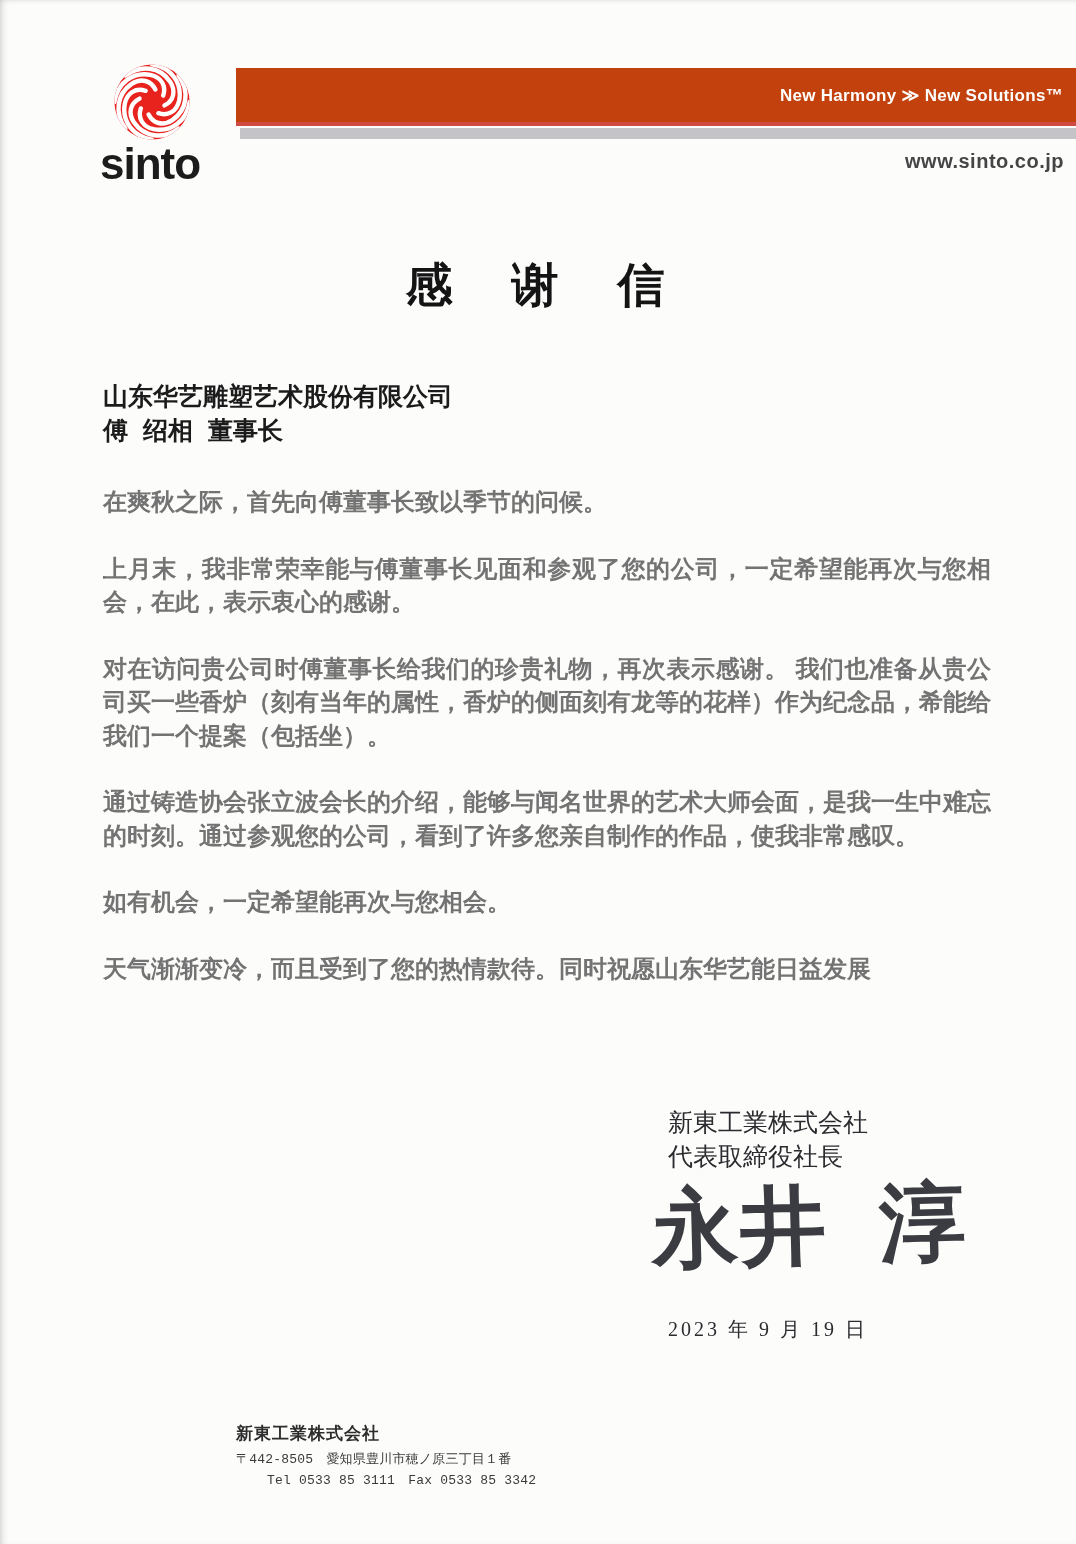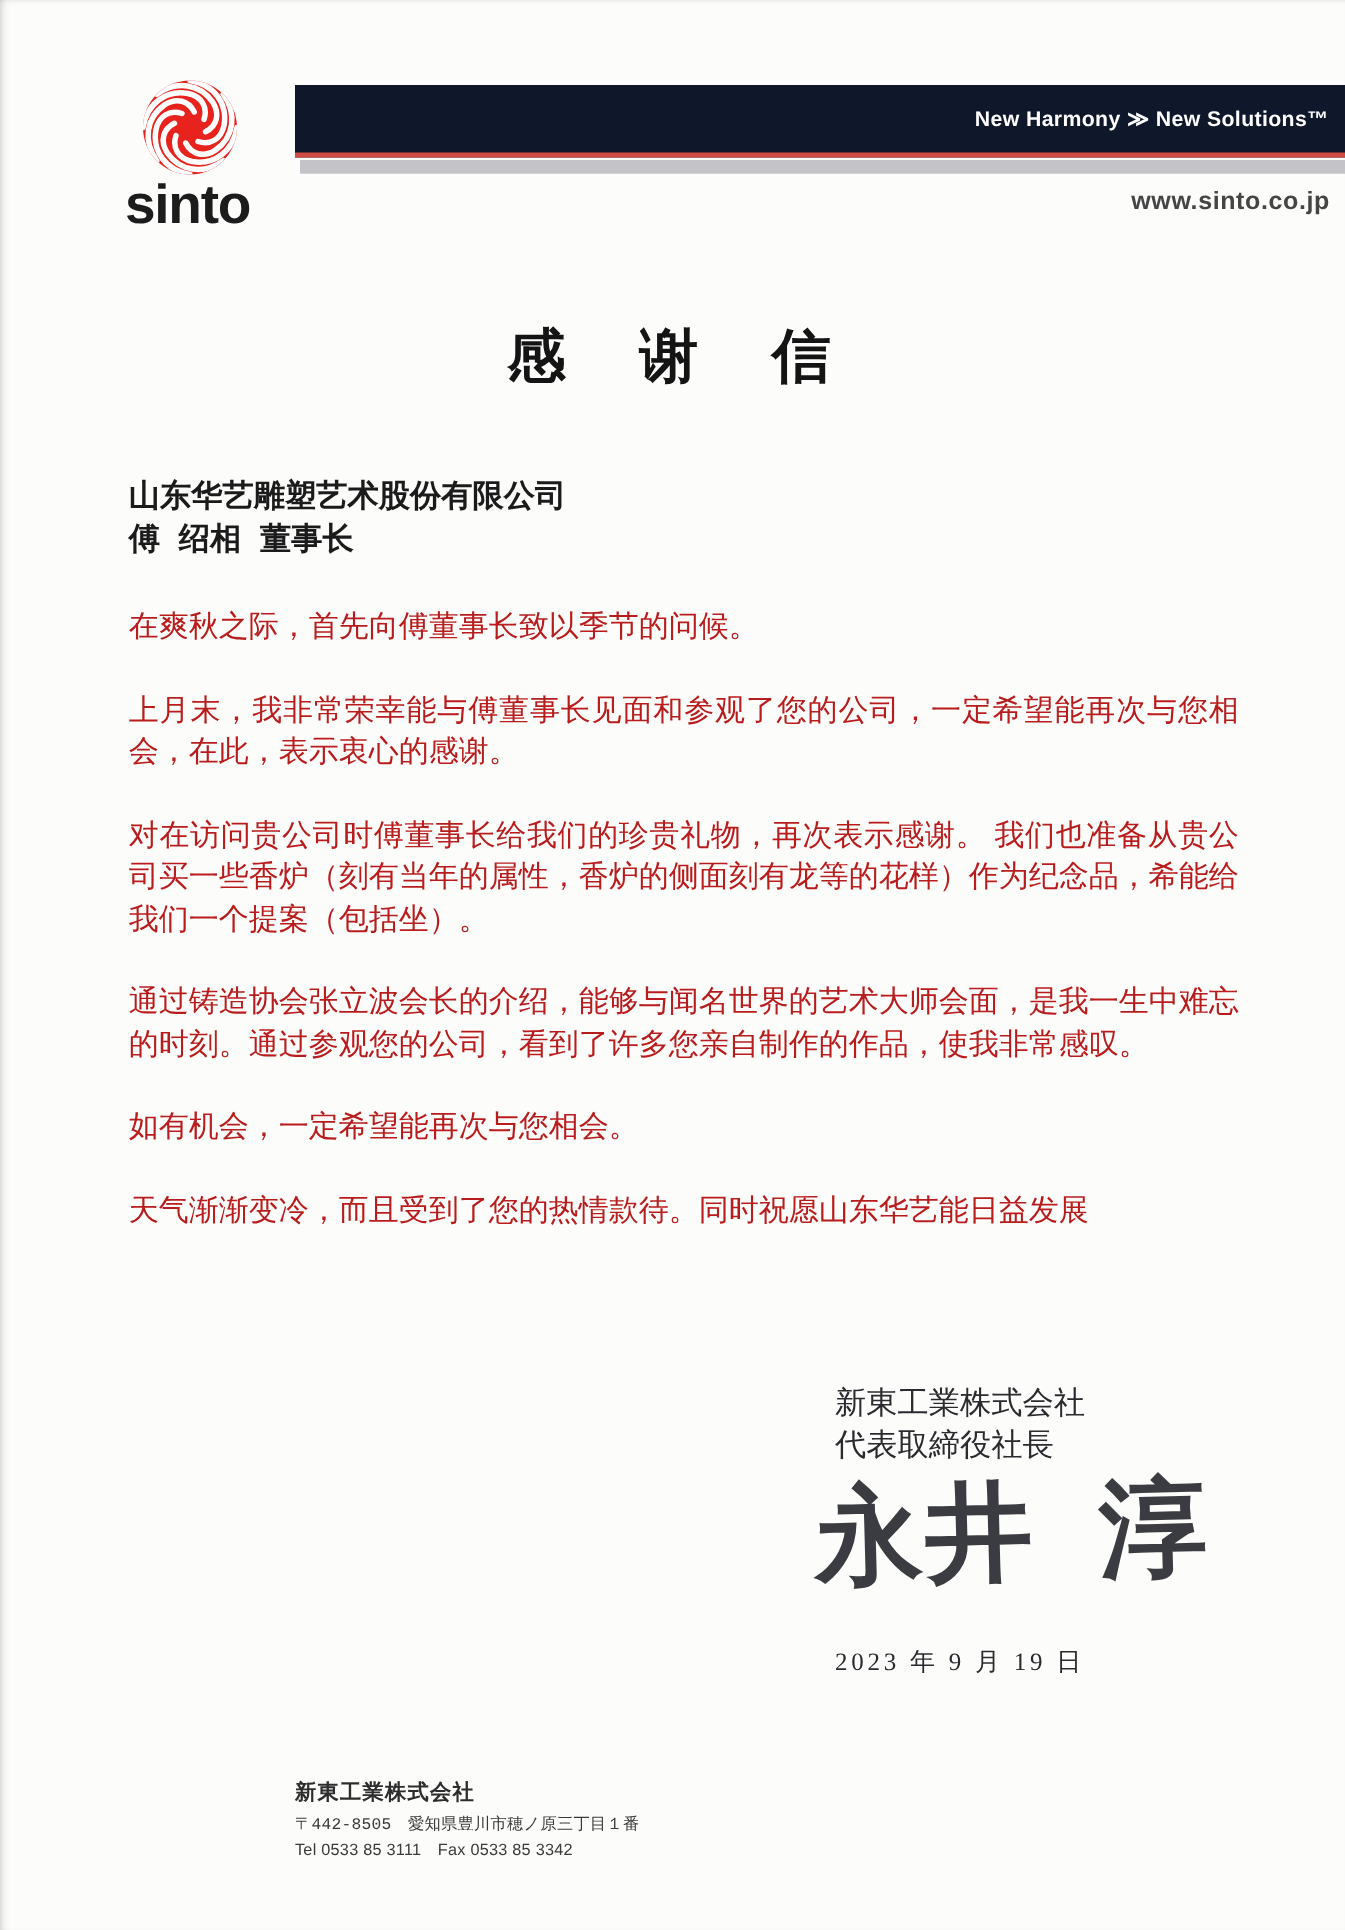--- a/index.html
+++ b/index.html
@@ -17,21 +17,21 @@
   
   .logo { position:absolute; left:100px; top:62px; width:130px; }
   .swirl { display:block; margin-left:10px; width:84px; height:80px; }
   .logo-text {
     font-family:"Liberation Sans", sans-serif;
     font-weight:bold; font-size:44px; line-height:1;
     color:#1c1c1c; letter-spacing:-1px; margin-top:0;
   }
   .banner {
     position:absolute; left:236px; right:0; top:68px; height:54px;
-    background:#0f172a;
+    background:#c2410c;
     border-bottom:4px solid #cf4a42;
     display:flex; align-items:center; justify-content:flex-end;
   }
   .banner-text {
     font-family:"Liberation Sans", sans-serif;
     font-weight:bold; font-size:17px; color:#ffffff;
     padding-right:13px; letter-spacing:.3px;
   }
   .banner-gray { position:absolute; left:240px; right:0; top:128px; height:11px; background:#c4c4c8; }
   .website {
@@ -47,21 +47,21 @@
     font-family:"Liberation Sans", sans-serif;
     font-weight:bold; font-size:47px; letter-spacing:6px; color:#141414;
   }
   .recipient {
     position:absolute; left:103px; top:382px;
     font-family:Liberation Mono, monospace;
     font-weight:bold; font-size:25px; line-height:34px; color:#1b1b1b;
   }
   .body-text {
     position:absolute; left:103px; top:486px; width:888px;
-    font-size:24px; line-height:33.5px; text-align:justify; color:#b91c1c;
+    font-size:24px; line-height:33.5px; text-align:justify; color:#737373;font-weight:bold;
   }
   .body-text p { margin:0 0 33px 0; }
   .body-text p.gap-extra { margin-top:33px; }
 
   .signoff {
     position:absolute; left:668px; top:1106px;
     font-size:25px; line-height:34px; color:#2b2b2f;
   }
   .signature {
     position:absolute; left:652px; top:1168px; width:330px;
@@ -78,22 +78,22 @@
   .footer { position:absolute; left:236px; top:1422px; }
   .footer-company {
     font-family:"Liberation Sans", sans-serif;
     font-weight:bold; font-size:17px; color:#2d2d2d; letter-spacing:1px;
   }
   .footer-address {
     font-family:"Liberation Mono", monospace;
     font-size:13px; color:#3a3a3a; margin-top:5px; letter-spacing:.2px;
   }
   .footer-tel {
-    font-family:Liberation Sans, sans-serif;
-    font-size:13px; color:#3a3a3a; margin-top:3px; letter-spacing:.2px;
+    font-family:Liberation Mono, monospace;
+    font-size:13px; color:#3a3a3a; margin-top:3px; letter-spacing:.2px;margin-left:31px;
   }
 </style>
 </head>
 <body>
 
 <div class="page">
 
   <div class="logo">
     <svg class="swirl" viewBox="0 0 100 100">
       <defs>

